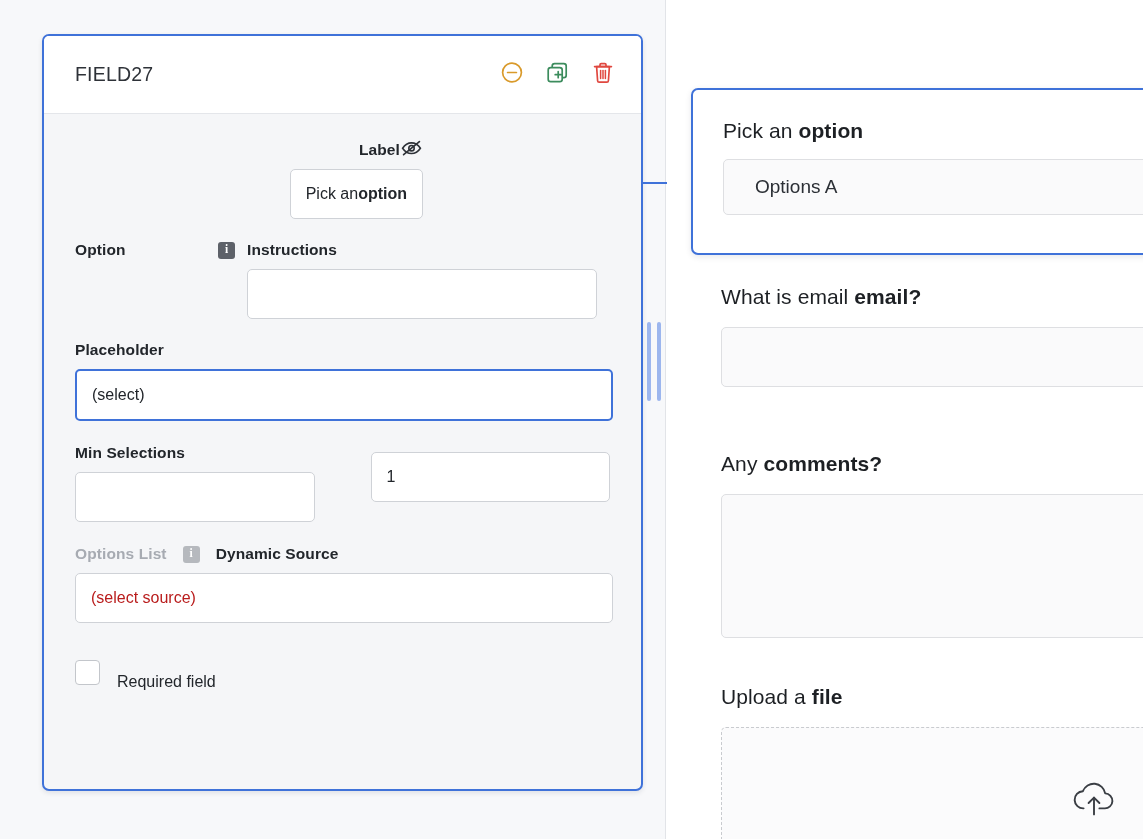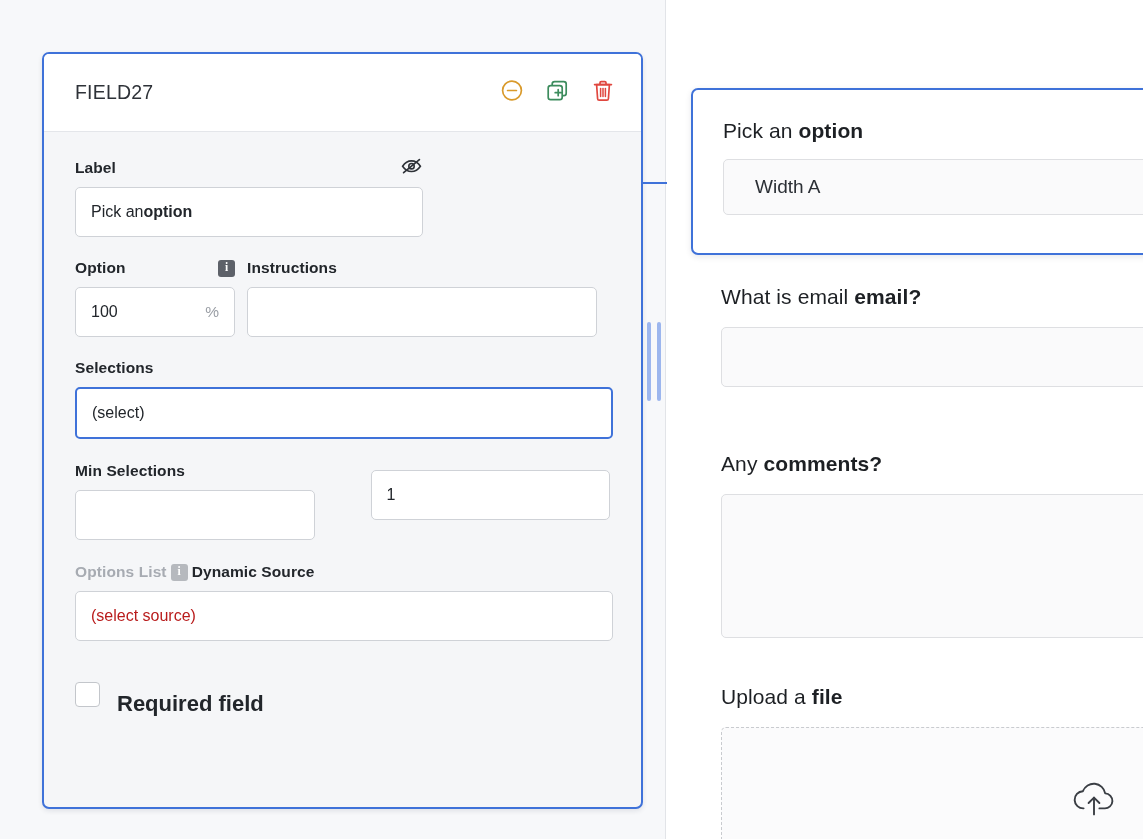--- a/index.html
+++ b/index.html
@@ -16,21 +16,21 @@
     position: absolute; left: 0; top: 0;
     width: 666px; height: 839px;
     background: #f7f8fa;
   }
   .editor-pane::after {
     content: ""; position: absolute; right: 0; top: 0;
     width: 1px; height: 839px; background: #e2e4e8;
   }
 
   .field-card {
-    position: absolute; left: 42px; top: 52px;
+    position: absolute; left: 42px; top: 34px;
     width: 601px; height: 757px;
     background: #f5f6f8;
     border: 2px solid #3f72d9;
     border-radius: 7px;
     box-shadow: 0 2px 5px rgba(20,30,60,.10);
   }
   .card-header {
     position: relative;
     height: 78px;
     background: #ffffff;
@@ -82,29 +82,29 @@
     width: 17px; height: 17px; border-radius: 3px;
     background: #5d6169; color: #ffffff;
     font-size: 11.5px; font-weight: 700;
     font-family: "Liberation Serif", serif;
     line-height: 1;
   }
   .info-badge.light { background: #b6b9be; }
 
   .eye-icon { margin-left: auto; display: block; }
 
-  .tabs { display: flex; align-items: center; gap: 4px; }
+  .tabs { display: flex; align-items: center; gap: 16px; }
 
   .check-row { display: flex; align-items: center; gap: 17px; margin-top: 31px; }
   .checkbox {
     width: 25px; height: 25px;
     background: #ffffff; border: 1px solid #c3c6cb;
     border-radius: 4px; cursor: pointer;
   }
-  .check-label { font-size: 22px; color: #22262b; font-weight: 700; margin-top: 19px; }
+  .check-label { font-size: 16px; color: #22262b; font-weight: 400; margin-top: 19px; }
 
   
   .connector {
     position: absolute; left: 641px; top: 182px;
     width: 53px; height: 2px; background: #3f72d9;
   }
   .drag-handle {
     position: absolute; left: 647px; top: 322px;
     width: 14px; height: 79px;
     display: flex; justify-content: space-between;
@@ -206,21 +206,21 @@
               <line x1="12" y1="10" x2="12" y2="18" stroke="#e0473f" stroke-width="1.5" stroke-linecap="round"></line>
               <line x1="14.4" y1="10" x2="14.4" y2="18" stroke="#e0473f" stroke-width="1.5" stroke-linecap="round"></line>
             </svg>
           </span>
         </div>
       </div>
 
       <div class="card-body">
 
         <div class="row">
-          <div class="grp" style="width:348px;">
+          <div class="grp" style="width:348px;align-items:flex-end;">
             <div class="lbl-row">
               <span class="flabel">Label</span>
               <span class="eye-icon">
                 <svg width="23" height="20" viewBox="0 0 23 20" fill="none">
                   <path d="M2.6 10.2S6.1 4.9 11.5 4.9s8.9 5.3 8.9 5.3-3.5 5.3-8.9 5.3S2.6 10.2 2.6 10.2z" stroke="#2e3238" stroke-width="1.6"></path>
                   <circle cx="11.5" cy="10.2" r="2.7" stroke="#2e3238" stroke-width="1.6"></circle>
                   <line x1="3.6" y1="16.6" x2="19.4" y2="3.6" stroke="#2e3238" stroke-width="1.7" stroke-linecap="round"></line>
                 </svg>
               </span>
             </div>
@@ -230,38 +230,34 @@
             </div>
           </div>
         </div>
 
         <div class="row" style="margin-top:21px;">
           <div class="grp" style="width:160px;">
             <div class="lbl-row">
               <span class="flabel">Option</span>
               <span class="info-badge" style="margin-left:auto;">i</span>
             </div>
-            <div class="inp">
-              <span>100</span>
-              <span class="suffix">%</span>
-            </div>
           </div>
           <div class="grp" style="width:350px; margin-left:12px;text-align:right;">
             <div class="lbl-row">
               <span class="flabel">Instructions</span>
             </div>
             <div class="inp">
               <span></span>
             </div>
           </div>
         </div>
 
         <div class="grp" style="margin-top:21px;">
           <div class="lbl-row">
-            <span class="flabel">Selections</span>
+            <span class="flabel">Placeholder</span>
           </div>
           <div class="inp focused" style="width:538px; height:52px;">
             <span>(select)</span>
           </div>
         </div>
 
         <div class="row" style="margin-top:22px;gap:30px;">
           <div class="grp" style="width:256px;">
             <div class="lbl-row">
               <span class="flabel">Min Selections</span>
@@ -304,21 +300,21 @@
   </div>
 
   <div class="preview-pane">
 
     <div class="selected-card">
       <div class="inner">
         <div class="pv-title">
           <span>Pick an </span><b>option</b>
         </div>
         <div class="pv-select">
-          <span>Width A</span>
+          <span>Options A</span>
         </div>
       </div>
     </div>
 
     <div class="pv-block" style="top:285px;">
       <div class="pv-title">
         <span>What is email </span><b>email?</b>
       </div>
       <div class="pv-input" style="height:60px; margin-top:18px;"></div>
     </div>

